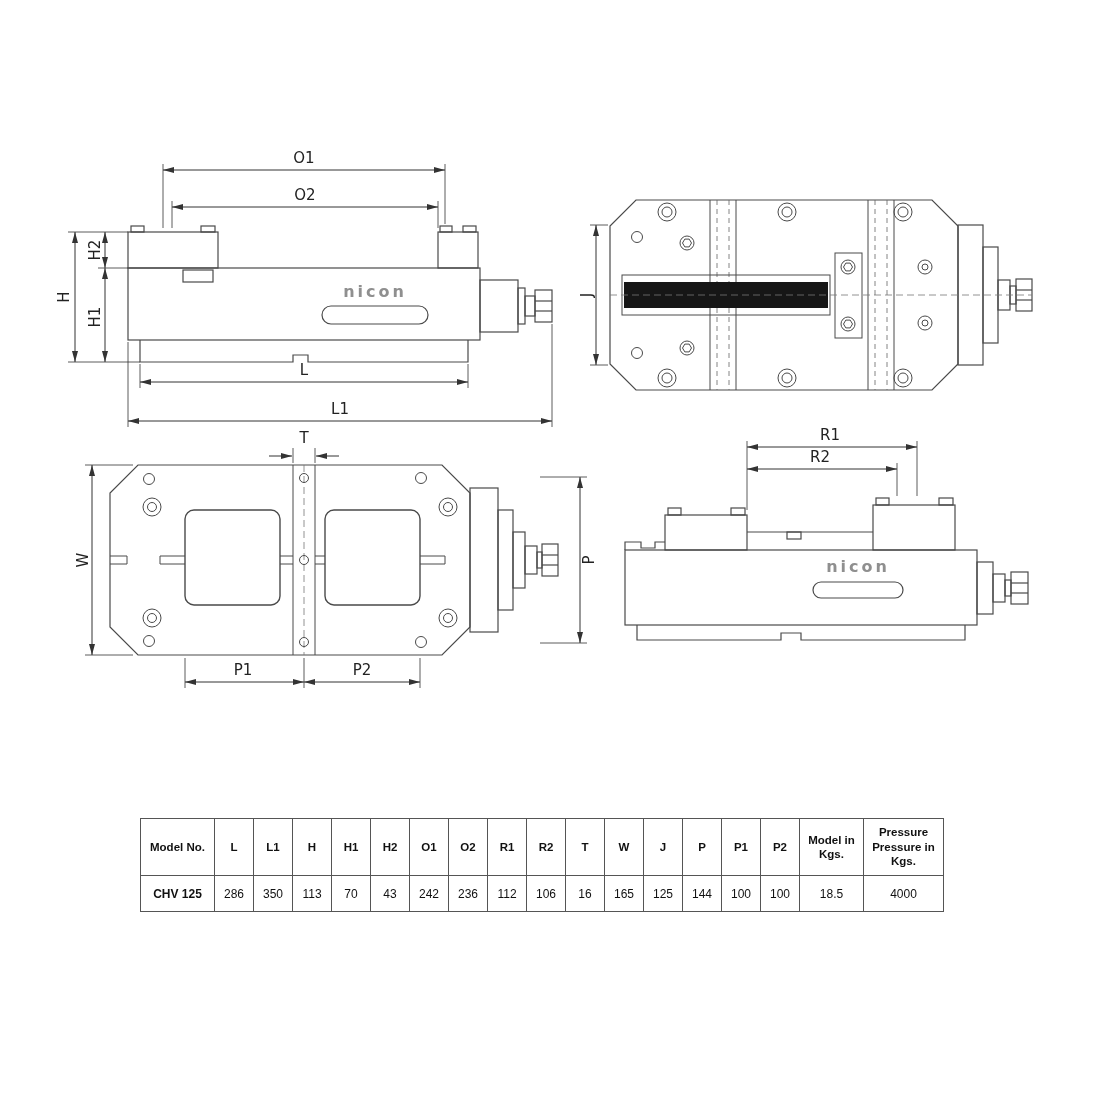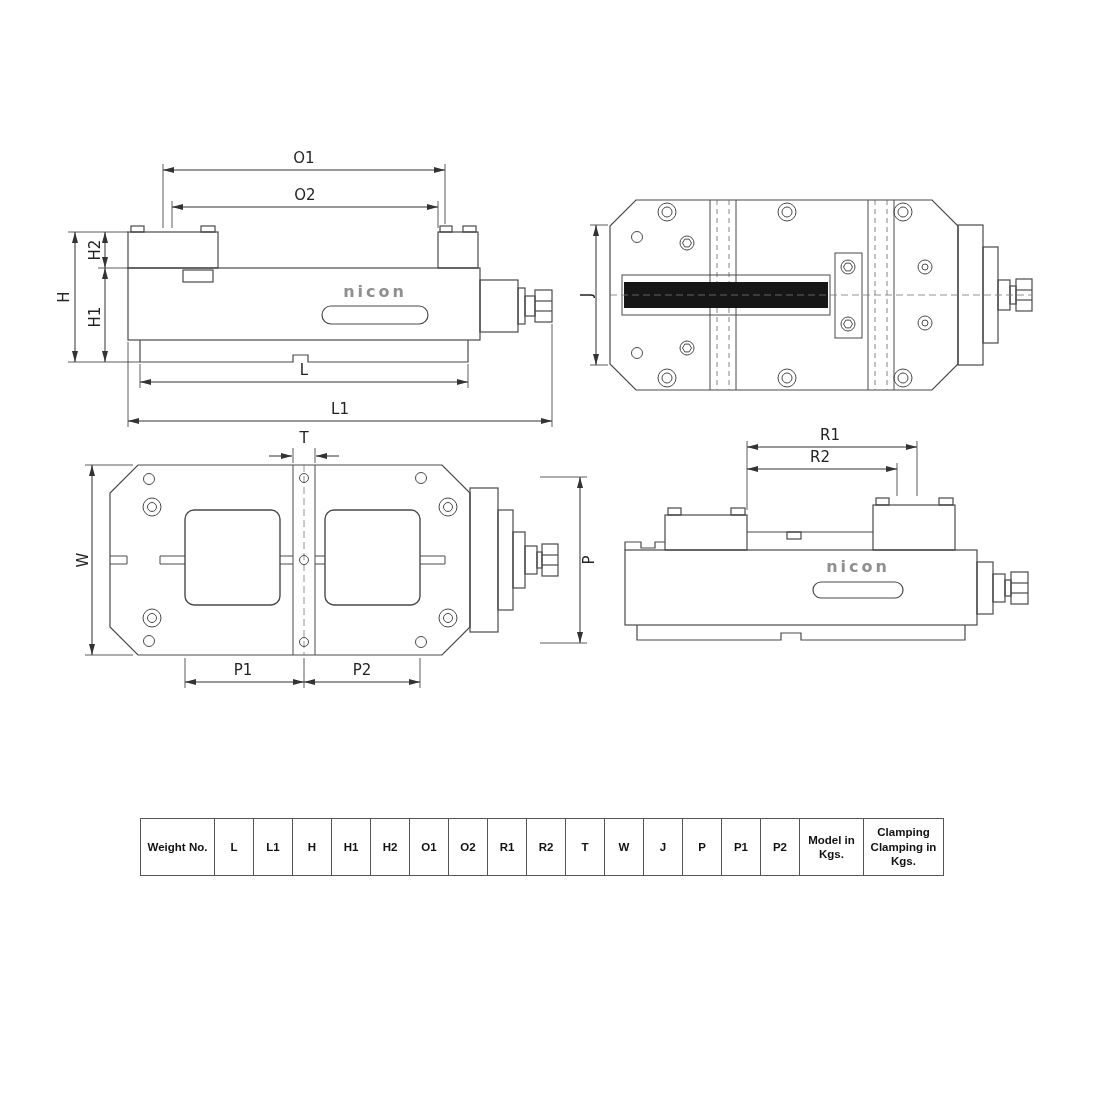--- a/index.html
+++ b/index.html
@@ -315,36 +315,56 @@
         <col style="width:39px">
           <col style="width:39px">
           <col style="width:39px">
           <col style="width:39px">
           <col style="width:39px">
         <col style="width:64px">
           <col style="width:80px">
       </colgroup>
       <tbody>
         <tr>
-          <th>Weight No.</th>
+          <th>Model No.</th>
           <th>L</th>
           <th>L1</th>
           <th>H</th>
           <th>H1</th>
           <th>H2</th>
           <th>O1</th>
           <th>O2</th>
           <th>R1</th>
           <th>R2</th>
           <th>T</th>
           <th>W</th>
           <th>J</th>
           <th>P</th>
           <th>P1</th>
           <th>P2</th>
           <th>Model in Kgs.</th>
-          <th>Clamping Clamping in Kgs.</th>
+          <th>Pressure Pressure in Kgs.</th>
+        </tr>
+        <tr>
+          <td class="model">CHV 125</td>
+          <td>286</td>
+          <td>350</td>
+          <td>113</td>
+          <td>70</td>
+          <td>43</td>
+          <td>242</td>
+          <td>236</td>
+          <td>112</td>
+          <td>106</td>
+          <td>16</td>
+          <td>165</td>
+          <td>125</td>
+          <td>144</td>
+          <td>100</td>
+          <td>100</td>
+          <td>18.5</td>
+          <td>4000</td>
         </tr>
       </tbody>
     </table>
   </div>
 
 </div>
 
 </body></html>

